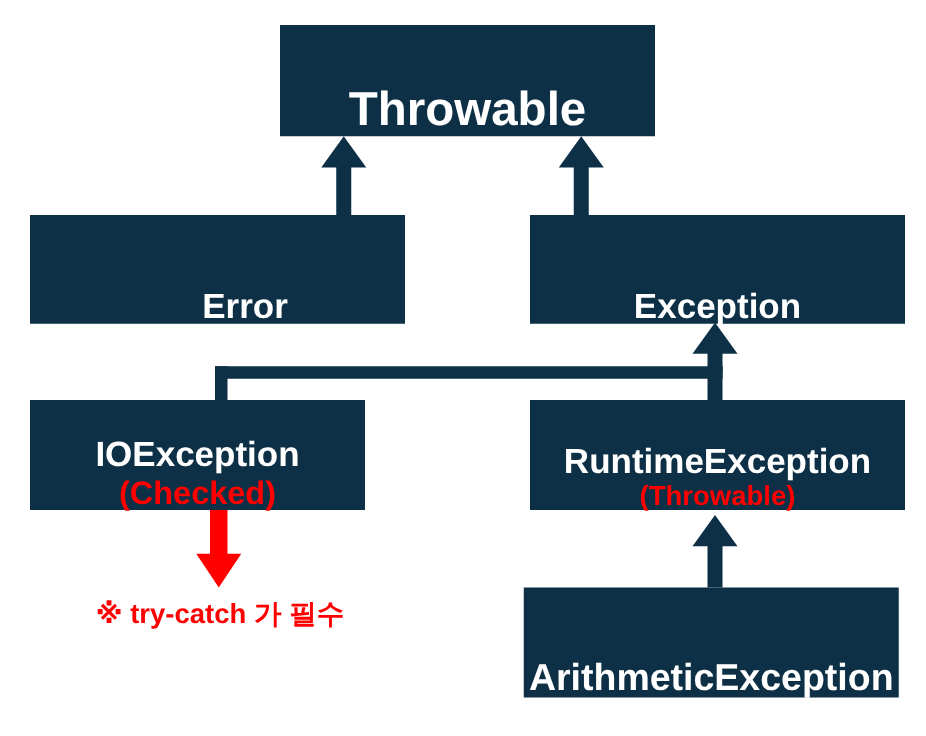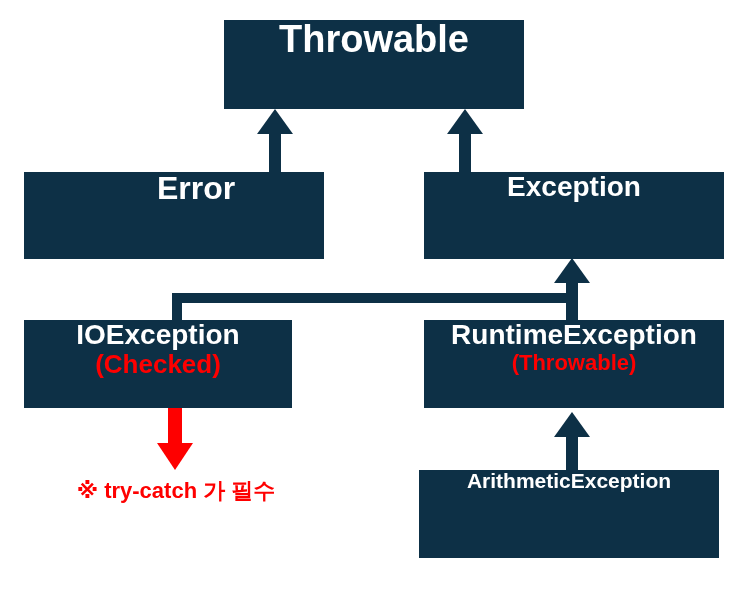--- a/index.html
+++ b/index.html
@@ -17,21 +17,21 @@
     background: #ffffff;
     overflow: hidden;
   }
   .node {
     position: absolute;
     background: #0d3046;
     color: #ffffff;
     display: flex;
     flex-direction: column;
     align-items: center;
-    justify-content: flex-start;
+    justify-content: flex-end;
     box-sizing: border-box;
     text-align: center;
     line-height: 1.05;
   }
   .node .title {
     font-weight: bold;
     color: #ffffff;
     white-space: nowrap;
   }
   .node .subtitle {
@@ -42,21 +42,21 @@
 
   
   #node-throwable {
     left: 224px; top: 20px; width: 300px; height: 89px;
   }
   #node-throwable .title { font-size: 38px; }
 
   #node-error {
     left: 24px; top: 172px; width: 300px; height: 87px;
   }
-  #node-error .title { font-size: 32px; margin-left: 44px; }
+  #node-error .title { font-size: 28px; margin-left: 44px; }
 
   #node-exception {
     left: 424px; top: 172px; width: 300px; height: 87px;
   }
   #node-exception .title { font-size: 28px; }
 
   #node-ioexception {
     left: 24px; top: 320px; width: 268px; height: 88px;
   }
   #node-ioexception .title { font-size: 28px; }
@@ -64,21 +64,21 @@
 
   #node-runtimeexception {
     left: 424px; top: 320px; width: 300px; height: 88px;
   }
   #node-runtimeexception .title { font-size: 28px; }
   #node-runtimeexception .subtitle { font-size: 22px; margin-top: 2px; }
 
   #node-arithmeticexception {
     left: 419px; top: 470px; width: 300px; height: 88px;
   }
-  #node-arithmeticexception .title { font-size: 21px; }
+  #node-arithmeticexception .title { font-size: 30px; }
 
   
   .svg-layer {
     position: absolute;
     left: 0; top: 0;
     width: 741px;
     height: 589px;
     overflow: visible;
   }
 

